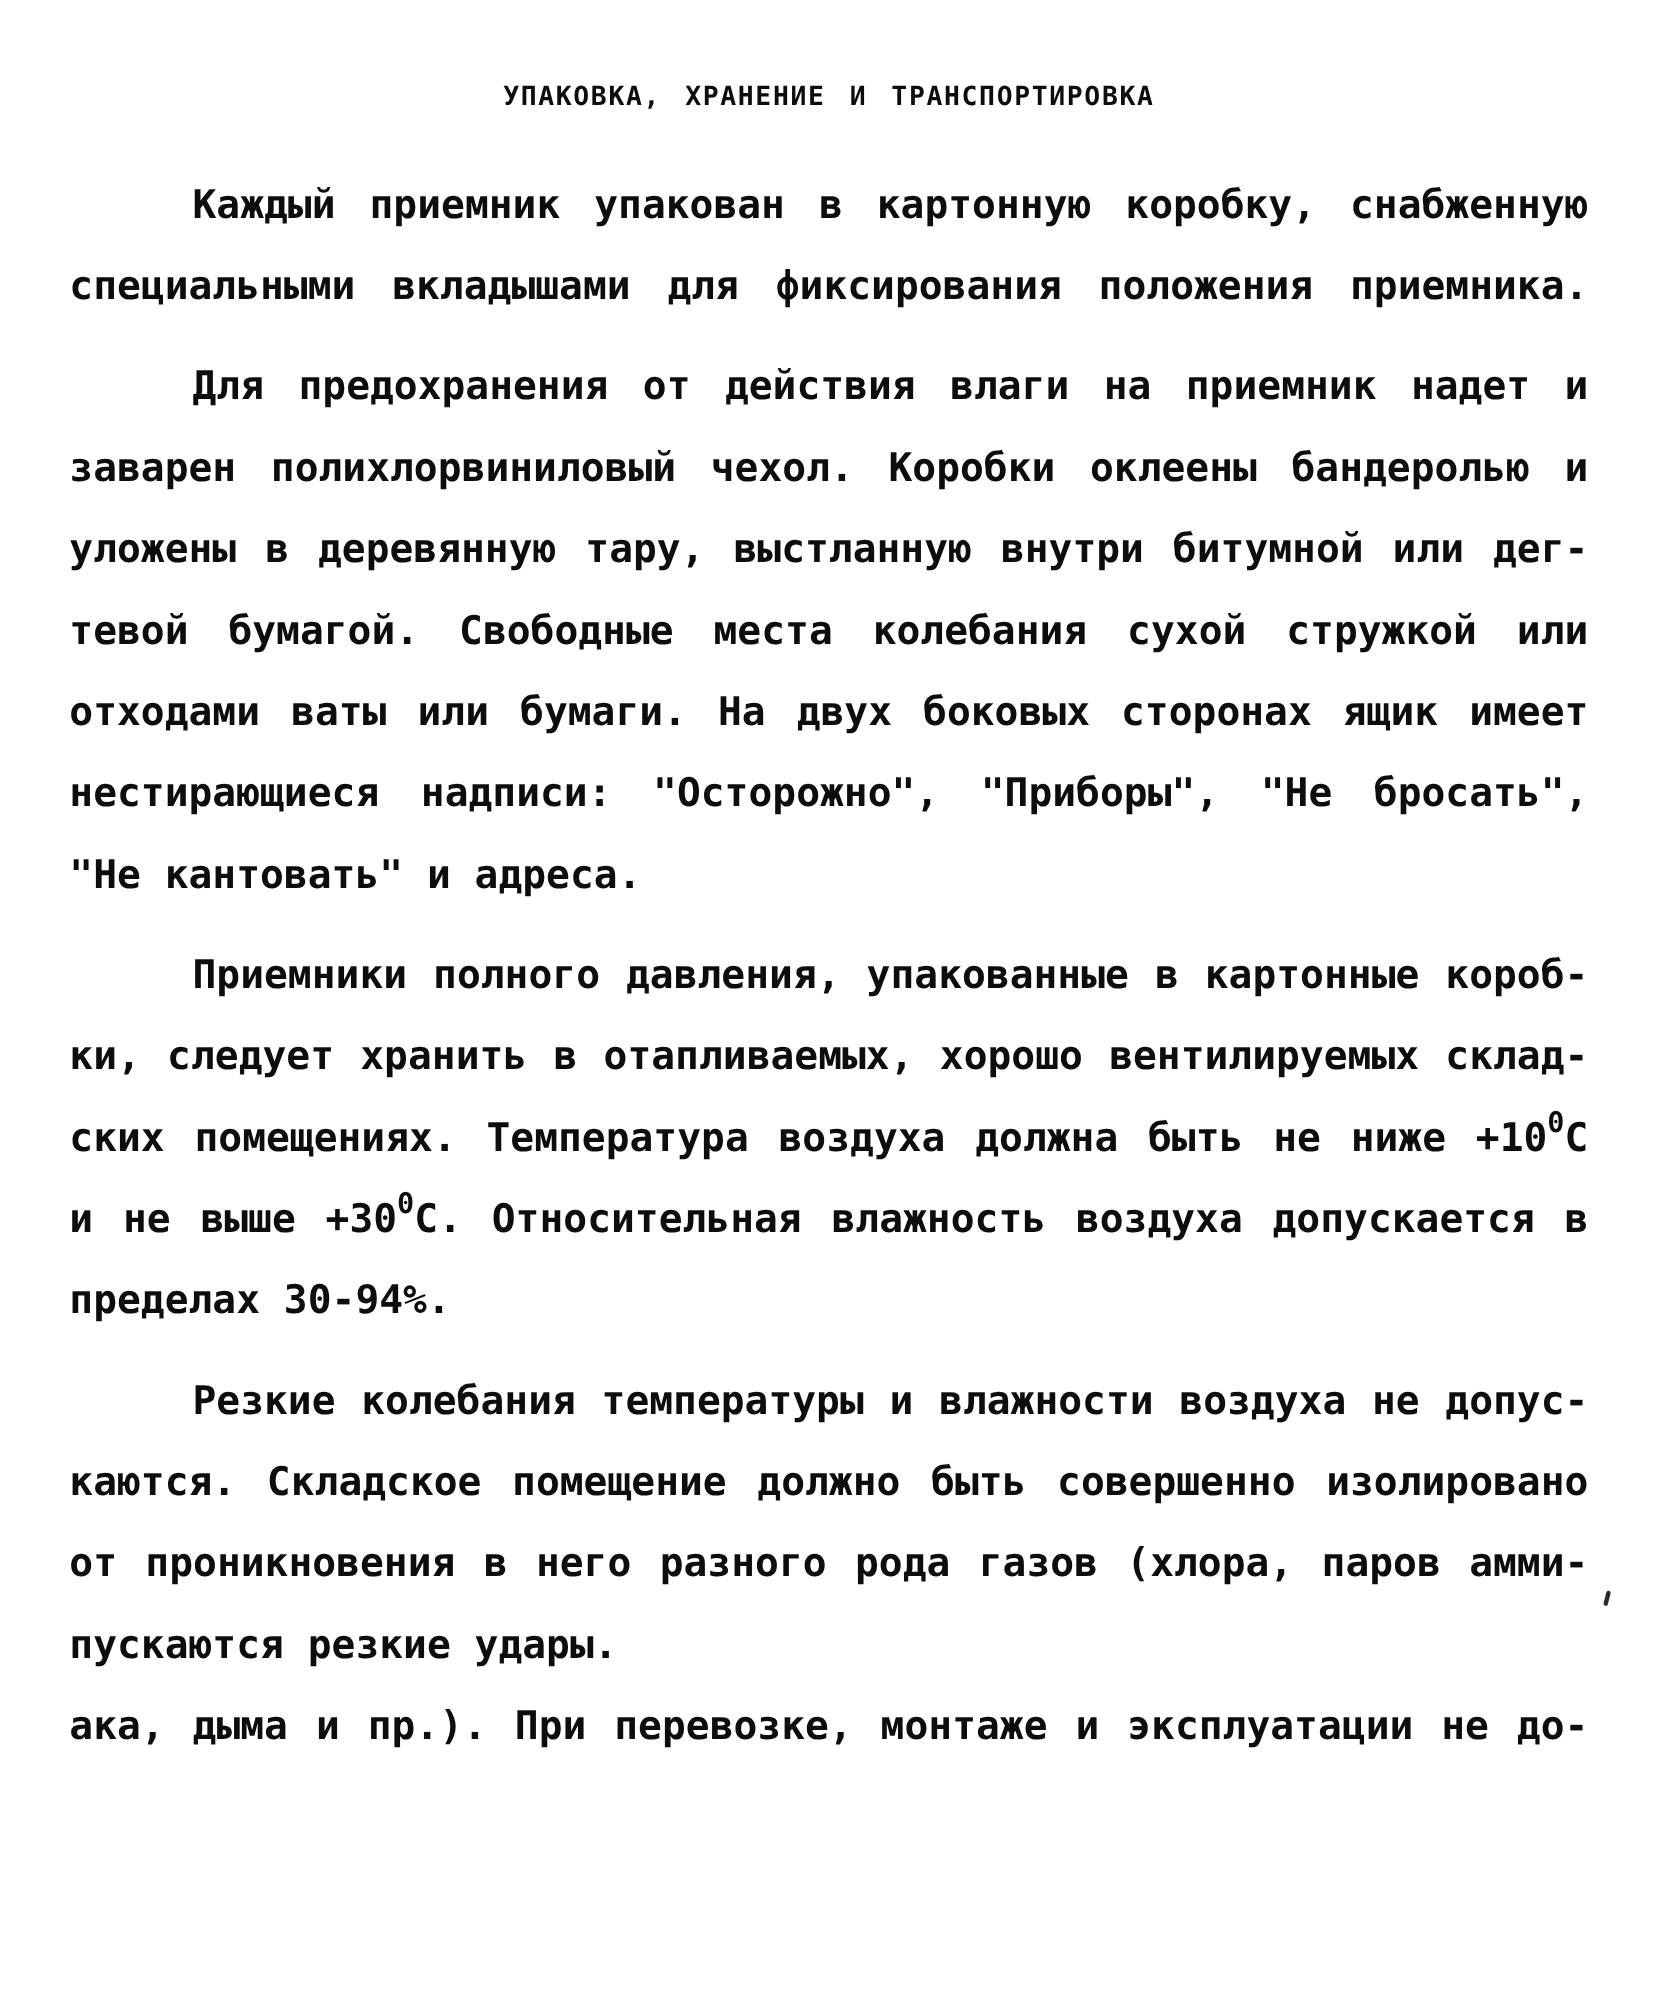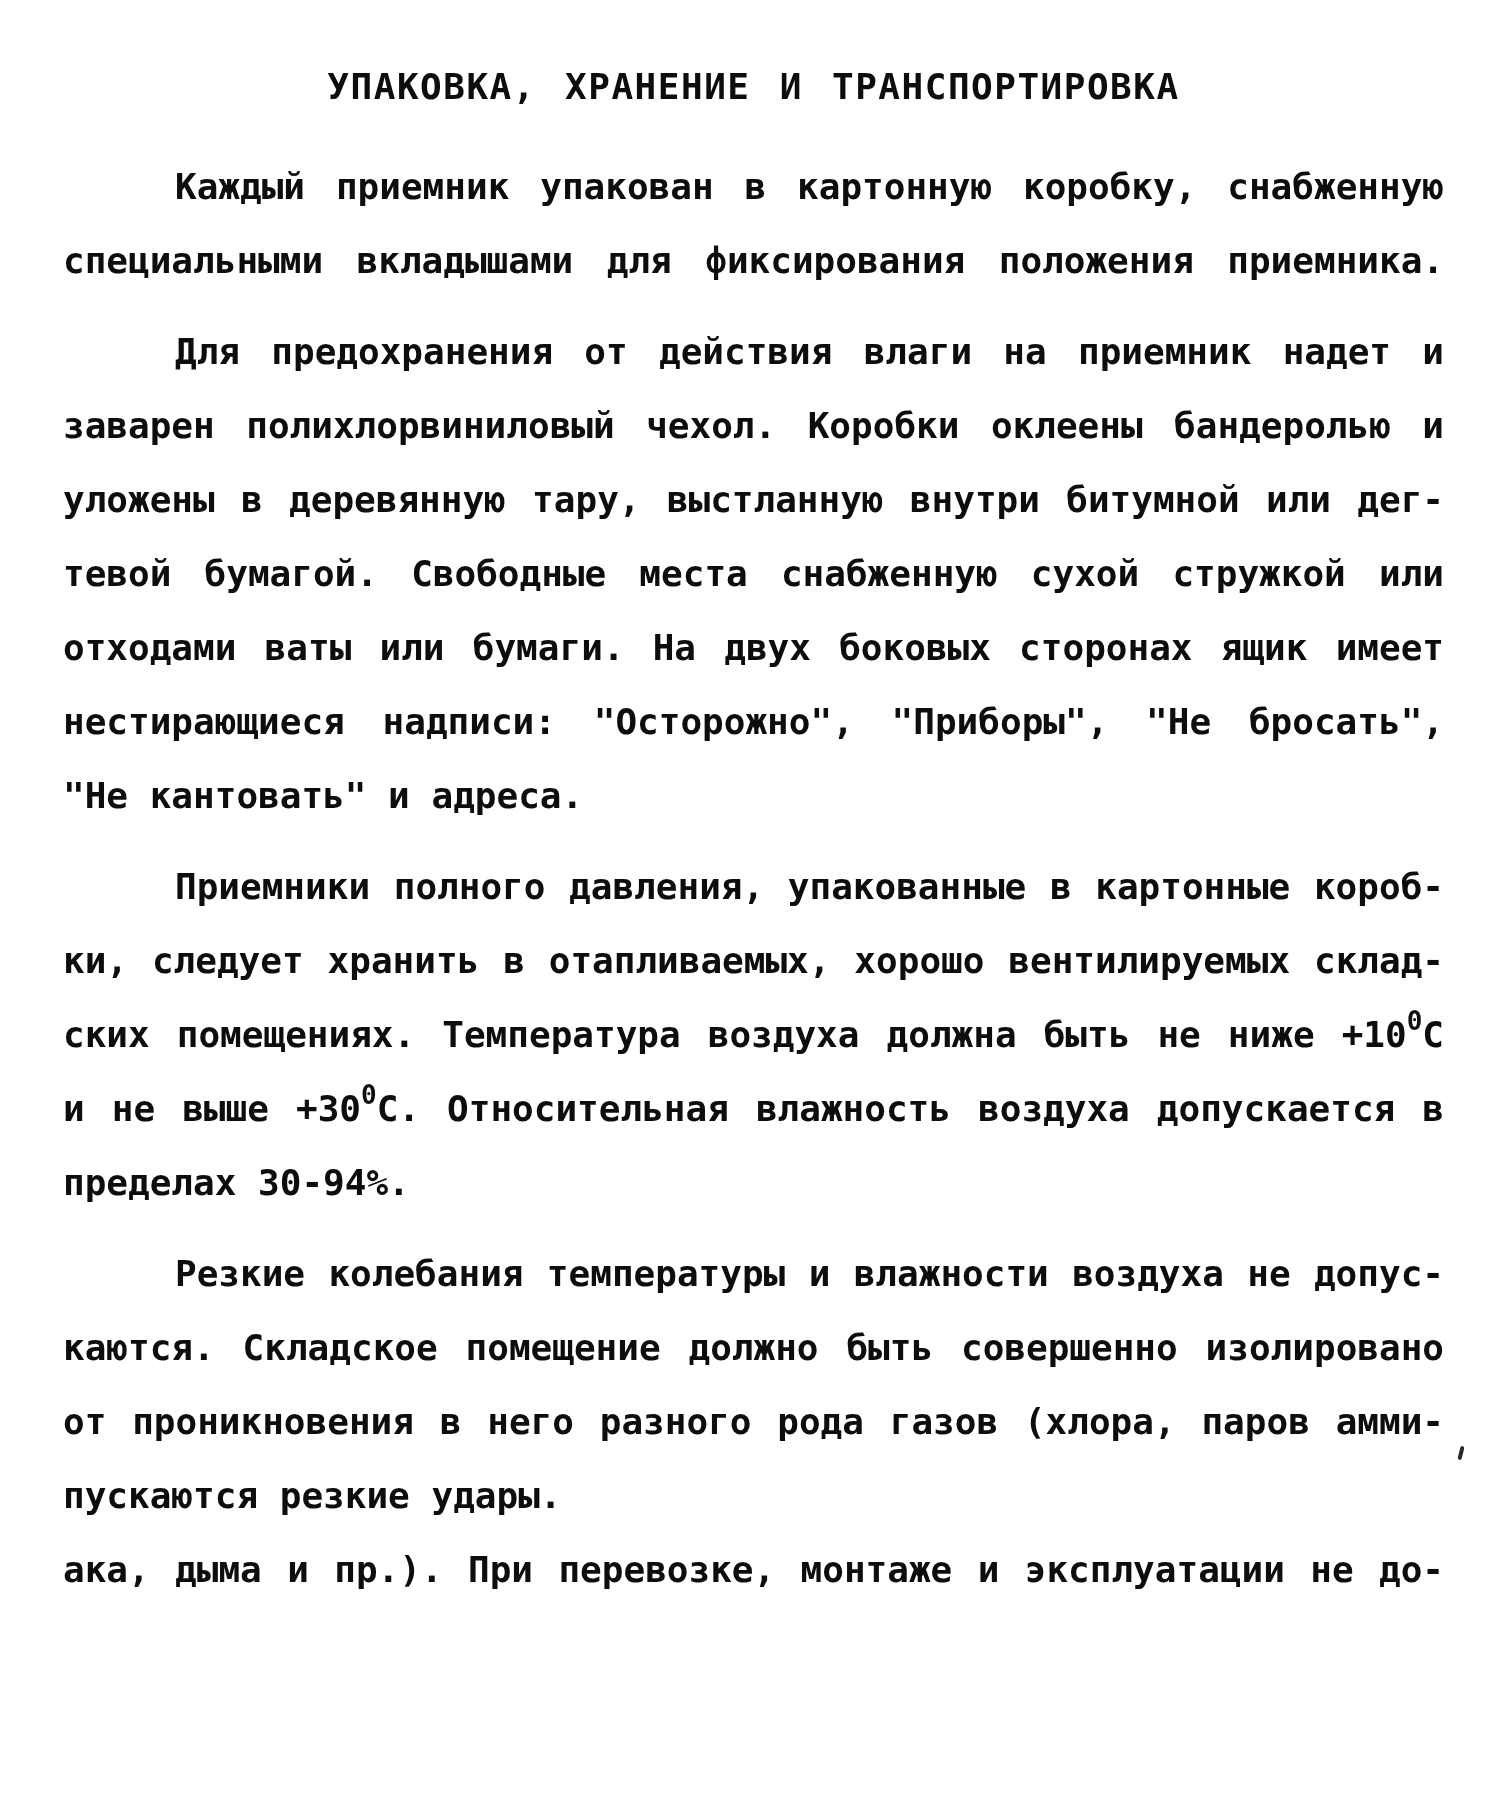--- a/index.html
+++ b/index.html
@@ -17,21 +17,21 @@
     position: relative;
   }
   .page {
     box-sizing: border-box;
     width: 1505px;
     height: 1811px;
     padding: 50px 44px 0 46px;
   }
   .title {
     margin: 0;
-    font-size: 36px;
+    font-size: 24px;
     font-weight: 700;
     line-height: 74px;
     text-align: center;
     letter-spacing: 1.5px;
     word-spacing: 6px;
     white-space: nowrap;
   }
   .doc-body {
     margin-top: 26px;
     font-size: 36px;
@@ -77,21 +77,21 @@
   <h1 class="title">УПАКОВКА, ХРАНЕНИЕ И ТРАНСПОРТИРОВКА</h1>
   <section class="doc-body" id="doc-body">
       <div class="paragraph">
         <div class="line first">Каждый приемник упакован в картонную коробку, снабженную</div>
         <div class="line">специальными вкладышами для фиксирования положения приемника.</div>
       </div>
       <div class="paragraph">
         <div class="line first">Для предохранения от действия влаги на приемник надет и</div>
         <div class="line">заварен полихлорвиниловый чехол. Коробки оклеены бандеролью и</div>
         <div class="line">уложены в деревянную тару, выстланную внутри битумной или дег-</div>
-        <div class="line">тевой бумагой. Свободные места снабженную сухой стружкой или</div>
+        <div class="line">тевой бумагой. Свободные места колебания сухой стружкой или</div>
         <div class="line">отходами ваты или бумаги. На двух боковых сторонах ящик имеет</div>
         <div class="line">нестирающиеся надписи: "Осторожно", "Приборы", "Не бросать",</div>
         <div class="line no-stretch">"Не кантовать" и адреса.</div>
       </div>
       <div class="paragraph">
         <div class="line first">Приемники полного давления, упакованные в картонные короб-</div>
         <div class="line">ки, следует хранить в отапливаемых, хорошо вентилируемых склад-</div>
         <div class="line">ских помещениях. Температура воздуха должна быть не ниже +10<span class="sup">0</span>С</div>
         <div class="line">и не выше +30<span class="sup">0</span>С. Относительная влажность воздуха допускается в</div>
         <div class="line no-stretch">пределах 30-94%.</div>

